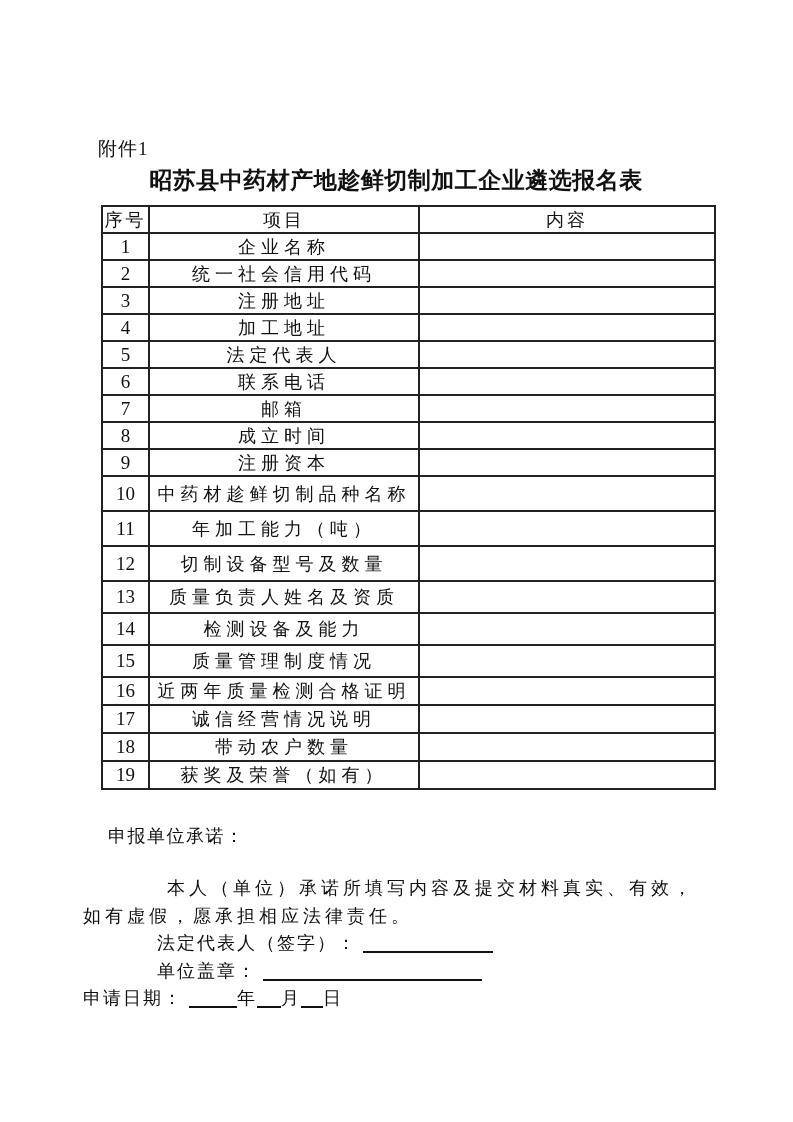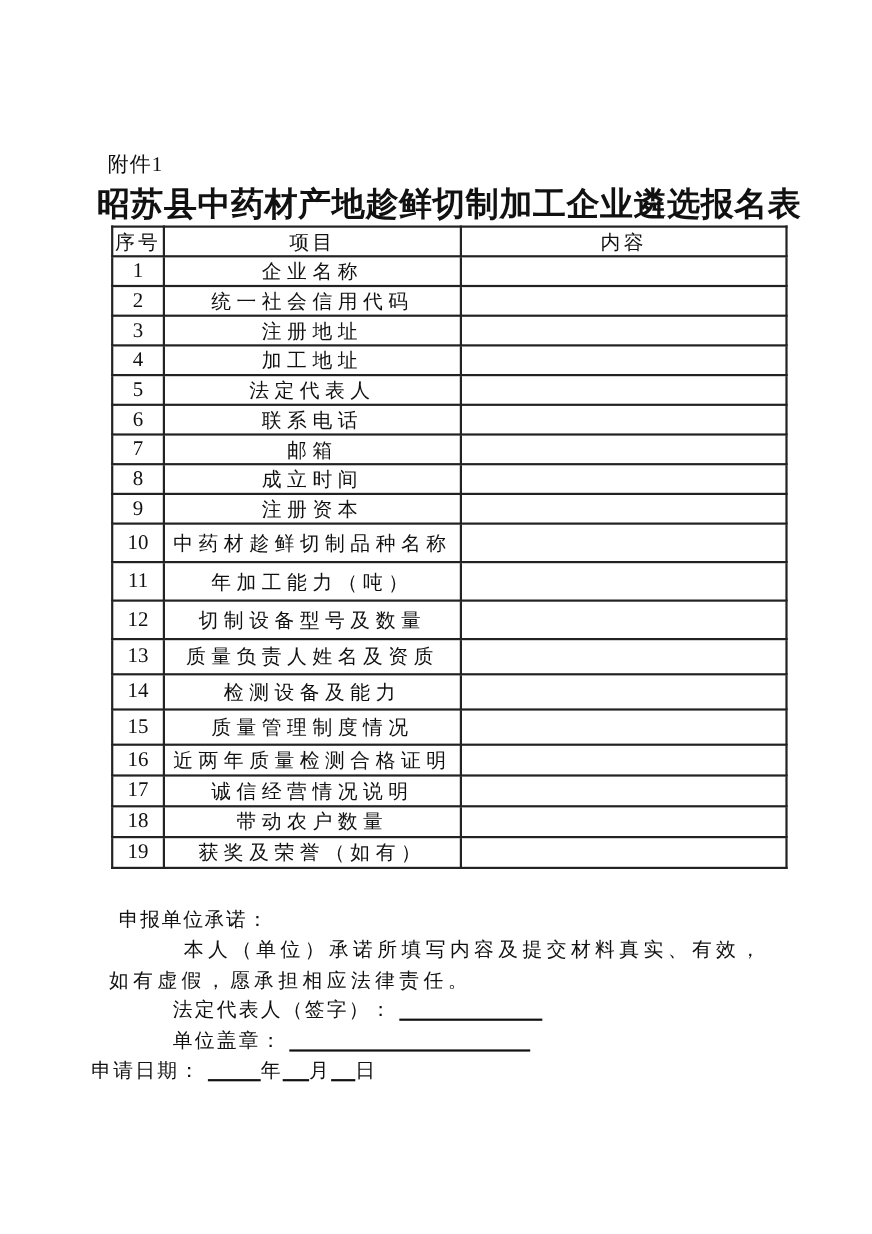--- a/index.html
+++ b/index.html
@@ -10,22 +10,22 @@
     color:#111111;
     font-family:"Liberation Serif","DejaVu Serif",serif;
     overflow:hidden;
   }
   .attachment-label{
     position:absolute;left:98px;top:136px;
     font-size:19px;letter-spacing:1px;
   }
   .doc-title{
     position:absolute;left:88px;top:165px;width:616px;
-    margin:0;text-align:right;
-    font-size:30px;font-weight:bold;letter-spacing:0.5px;
+    margin:0;text-align:center;
+    font-size:23px;font-weight:bold;letter-spacing:0.5px;
     white-space:nowrap;
   }
   table.form-table{
     position:absolute;left:101px;top:205px;
     width:613px;
     border-collapse:collapse;
     table-layout:fixed;
   }
   .form-table col.c-no{width:47px;}
   .form-table col.c-item{width:270px;}
@@ -43,22 +43,22 @@
   .form-table td.content-cell{background:#ffffff;}
   tr.h27{height:27px;}
   tr.h35{height:35px;}
   tr.h32{height:32px;}
   tr.h28{height:28px;}
   .declaration{
     position:absolute;left:83px;top:823px;width:630px;
     font-size:18px;line-height:27.4px;
   }
   .decl-heading{margin-left:25px;letter-spacing:1.5px;}
-  .decl-line1{margin-left:84px;letter-spacing:4px;white-space:nowrap;}
-  .decl-line2{margin-left:16px;letter-spacing:4px;white-space:nowrap;}
+  .decl-line1{margin-left:84px;letter-spacing:4px;white-space:nowrap;margin-top:25px;}
+  .decl-line2{margin-left:0;letter-spacing:4px;white-space:nowrap;}
   .sig-row,.seal-row{margin-left:74px;letter-spacing:2px;white-space:nowrap;}
   .date-row{text-align:left;padding-right:25px;letter-spacing:2px;white-space:nowrap;}
   .blank{
     display:inline-block;
     border-bottom:2px solid #111111;
     height:14px;
     vertical-align:-4px;
   }
   .blank.sig{width:130px;margin-left:6px;}
   .blank.seal{width:219px;margin-left:6px;}

